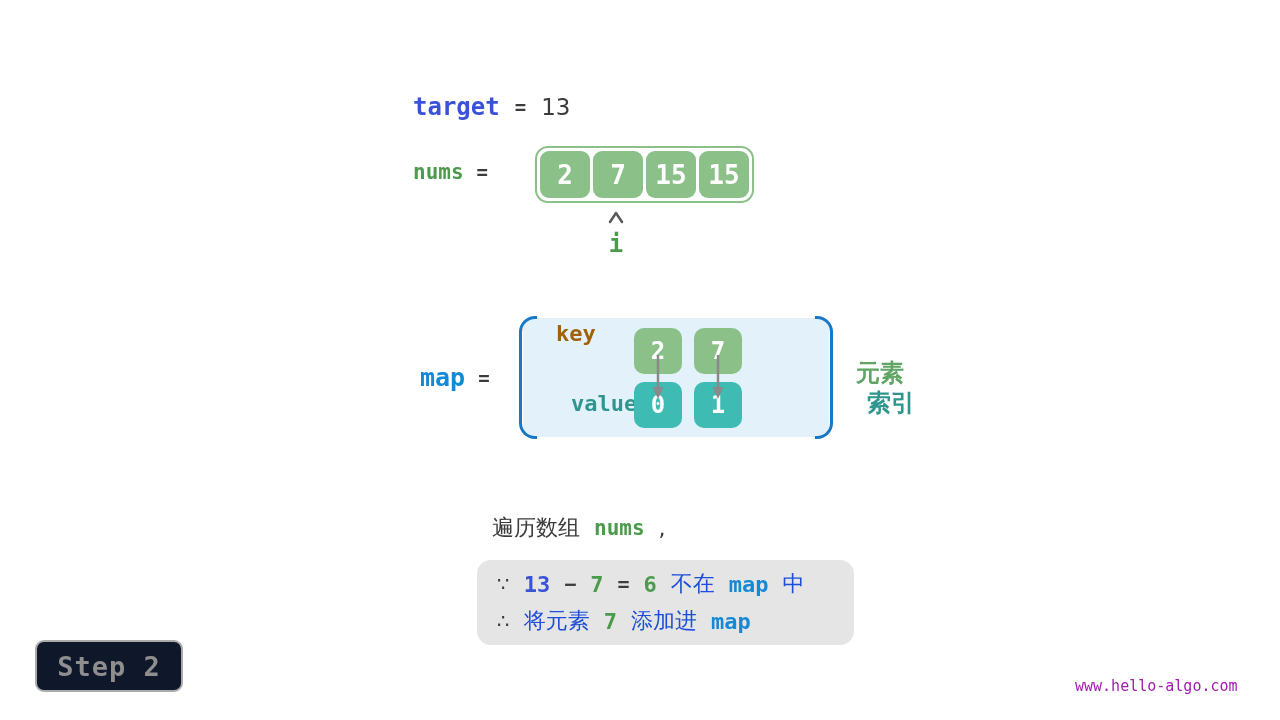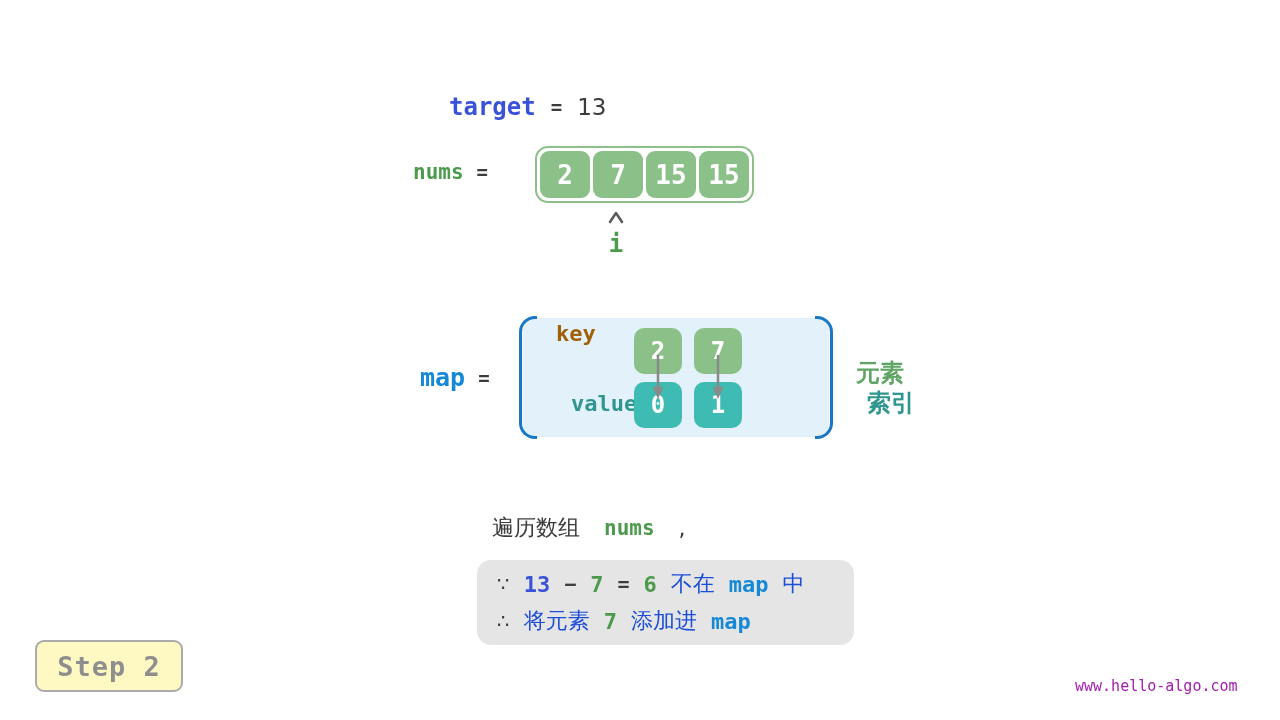--- a/index.html
+++ b/index.html
@@ -4,21 +4,21 @@
 <style>
   html, body { margin:0; padding:0; background:#ffffff; }
   .canvas {
     position:relative; width:1280px; height:720px; background:#ffffff;
     overflow:hidden; font-family:"DejaVu Sans", sans-serif;
   }
   .abs { position:absolute; }
 
   
   .target-line { left:413px; top:93px; display:flex; align-items:center; gap:15px; }
-  .kw-target { font:bold 24px "DejaVu Sans Mono", monospace; color:#3A52D8;margin-left:36px; }
+  .kw-target { font:bold 24px "DejaVu Sans Mono", monospace; color:#3A52D8; }
   .eq { font:bold 19px "DejaVu Sans Mono", monospace; color:#3C3C3C; }
   .plain-num { font:23px "DejaVu Sans", sans-serif; color:#3C3C3C; }
 
   
   .nums-label { left:413px; top:160px; display:flex; align-items:center; gap:13px; }
   .kw-nums { font:bold 21px "DejaVu Sans Mono", monospace; color:#4C9B4C; }
   .array-box {
     left:535px; top:146px; display:flex; gap:3px; padding:3px;
     border:2px solid #8BC089; border-radius:13px; background:#ffffff;
   }
@@ -49,39 +49,39 @@
   }
   .mkey { background:#8BC089; top:328px; }
   .mval { background:#3EBBB3; top:382px; }
   .col1 { left:634px; } .col2 { left:694px; }
   .map-arrows { left:523px; top:318px; }
   .anno { font:bold 24px "DejaVu Sans", sans-serif; }
   .anno-top    { left:856px; top:337px; color:#61A566;margin-top:20px; }
   .anno-bottom { left:856px; top:387px; color:#2E968E;margin-left:11px; }
 
   
-  .caption { left:492px; top:513px; display:flex; align-items:center; gap:24px; }
+  .caption { left:492px; top:513px; display:flex; align-items:center; gap:14px; }
   .cap-text { font:22px "DejaVu Sans", sans-serif; color:#3C3C3C; }
   .cap-code { font:bold 21px "DejaVu Sans Mono", monospace; color:#4C9B4C; }
   .note-box {
     left:477px; top:560px; width:377px; height:85px; background:#E5E5E5;
     border-radius:14px; box-sizing:border-box; padding-left:20px;
     display:flex; flex-direction:column; justify-content:center; gap:7px;
   }
   .note-line { display:flex; align-items:center; gap:14px; }
   .t-sym  { font:20px "DejaVu Sans", sans-serif; color:#3C3C3C; }
   .t-dark { font:22px "DejaVu Sans", sans-serif; color:#1d4ed8; }
   .t-op   { font:bold 20px "DejaVu Sans Mono", monospace; color:#3C3C3C; }
   .t-blue { font:bold 22px "DejaVu Sans Mono", monospace; color:#3A52D8; }
   .t-green{ font:bold 22px "DejaVu Sans Mono", monospace; color:#4C9B4C; }
   .t-cyan { font:bold 22px "DejaVu Sans Mono", monospace; color:#1689D6; }
 
   
   .step-box {
-    left:35px; top:640px; width:148px; height:52px; background:#fef9c3;
+    left:35px; top:640px; width:148px; height:52px; background:#0f172a;
     border:2px solid #ABABAB; border-radius:9px; box-sizing:border-box;
     display:flex; align-items:center; justify-content:center;
   }
   .step-text { font:bold 27px "DejaVu Sans Mono", monospace; color:#8E8E8E; letter-spacing:1px; }
   .watermark { left:1075px; top:677px; font:15px "DejaVu Sans Mono", monospace; color:#a21caf; }
 </style>
 </head>
 <body>
 
 <div class="canvas">

